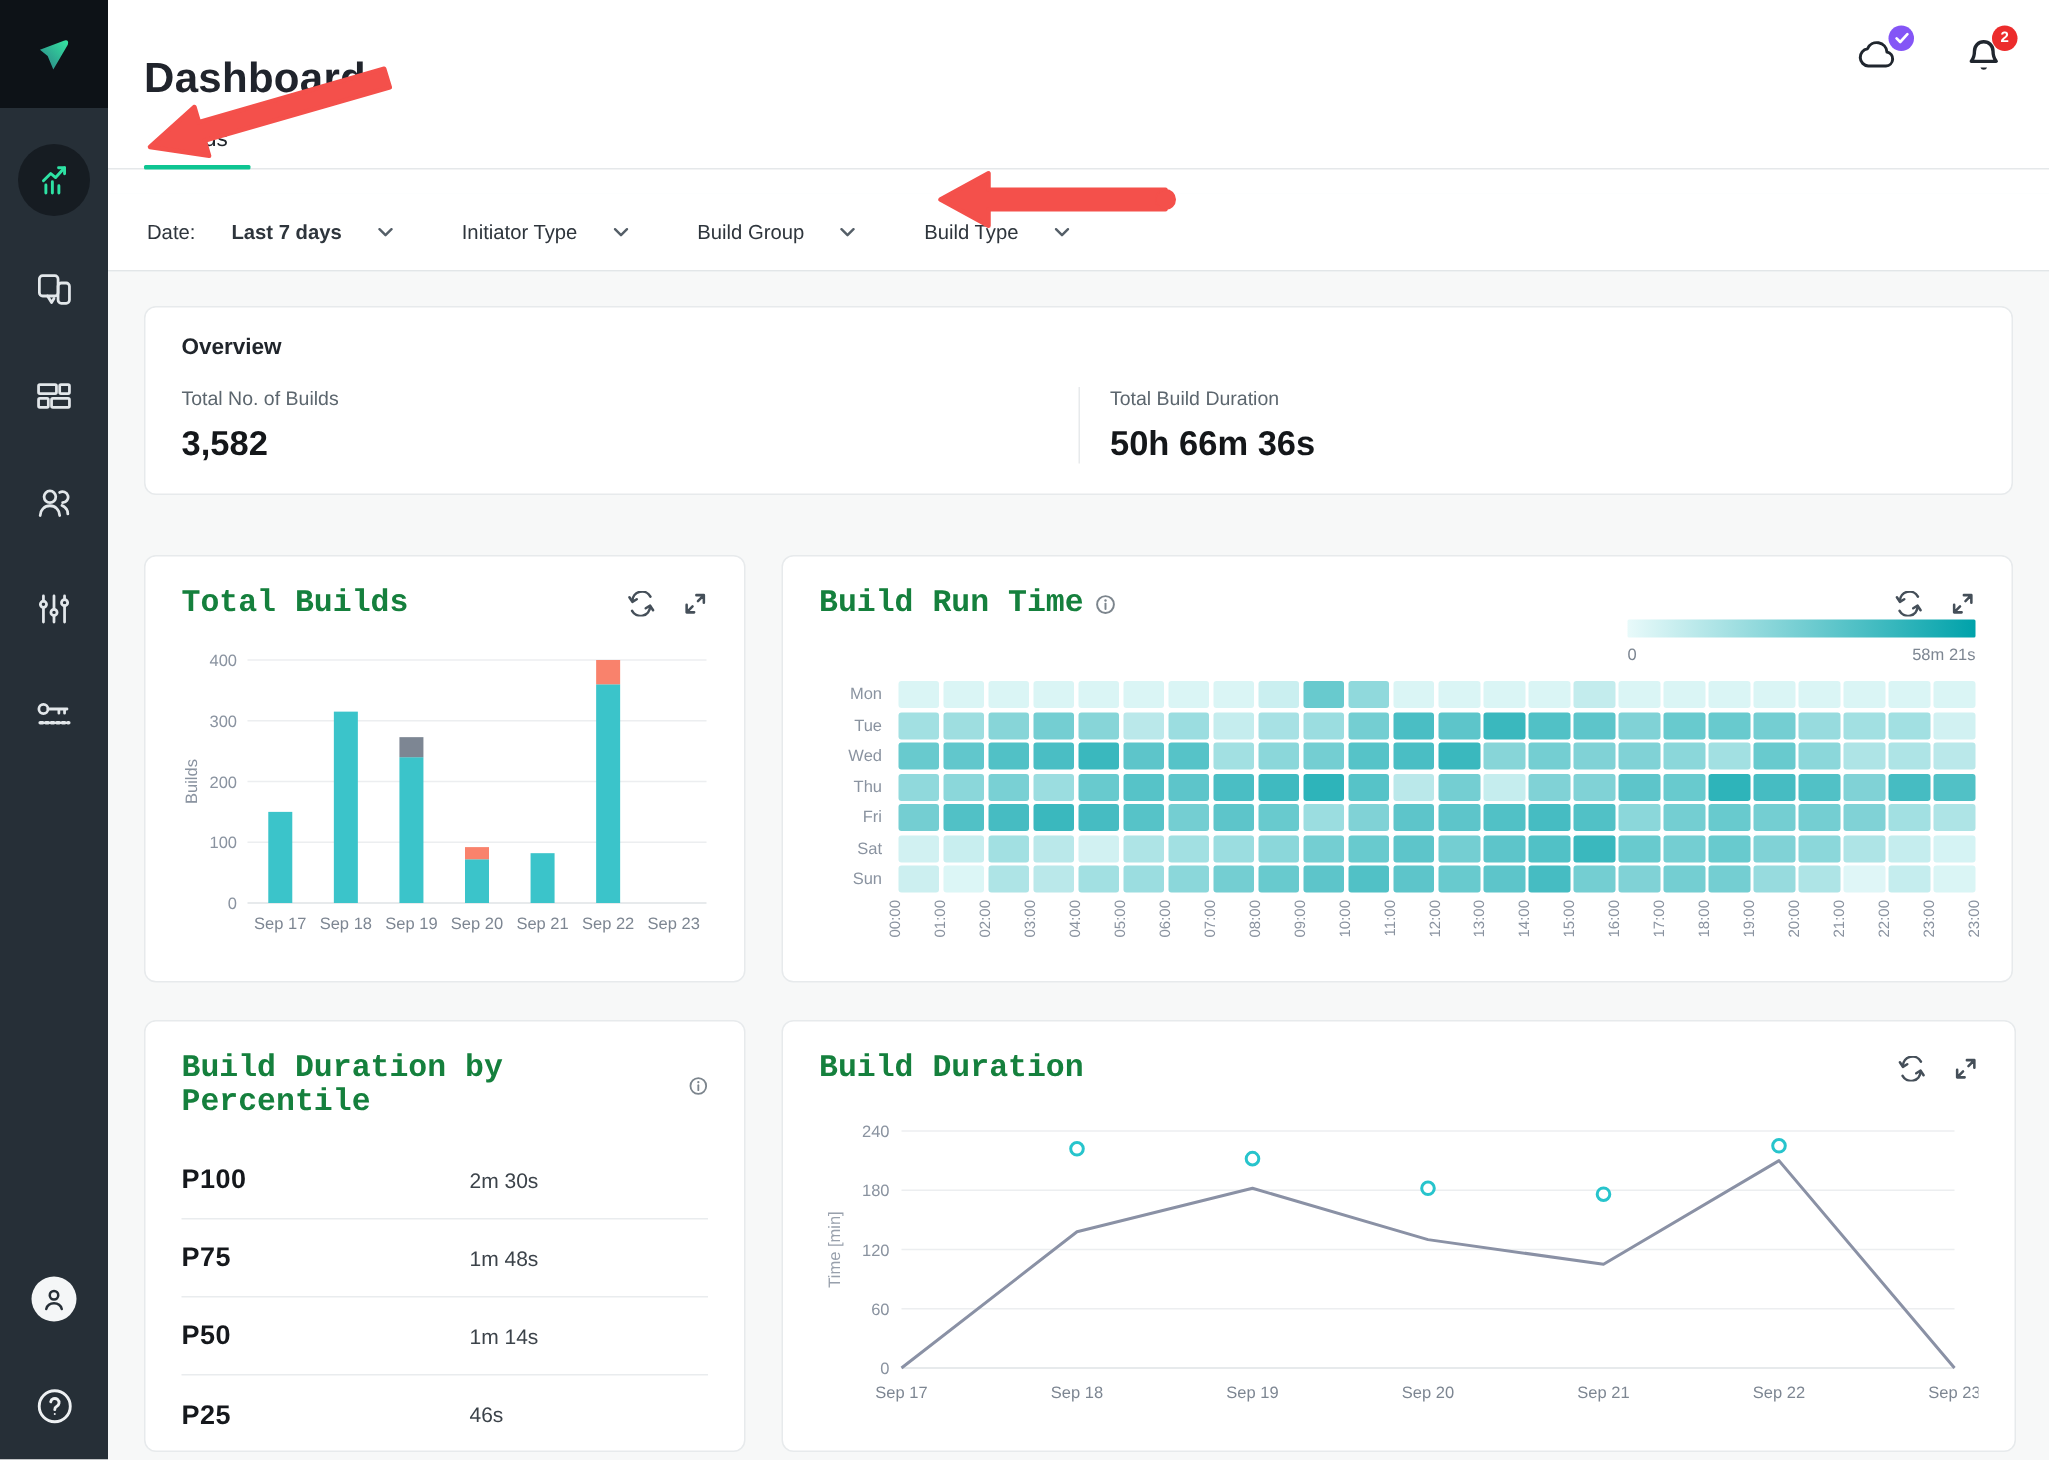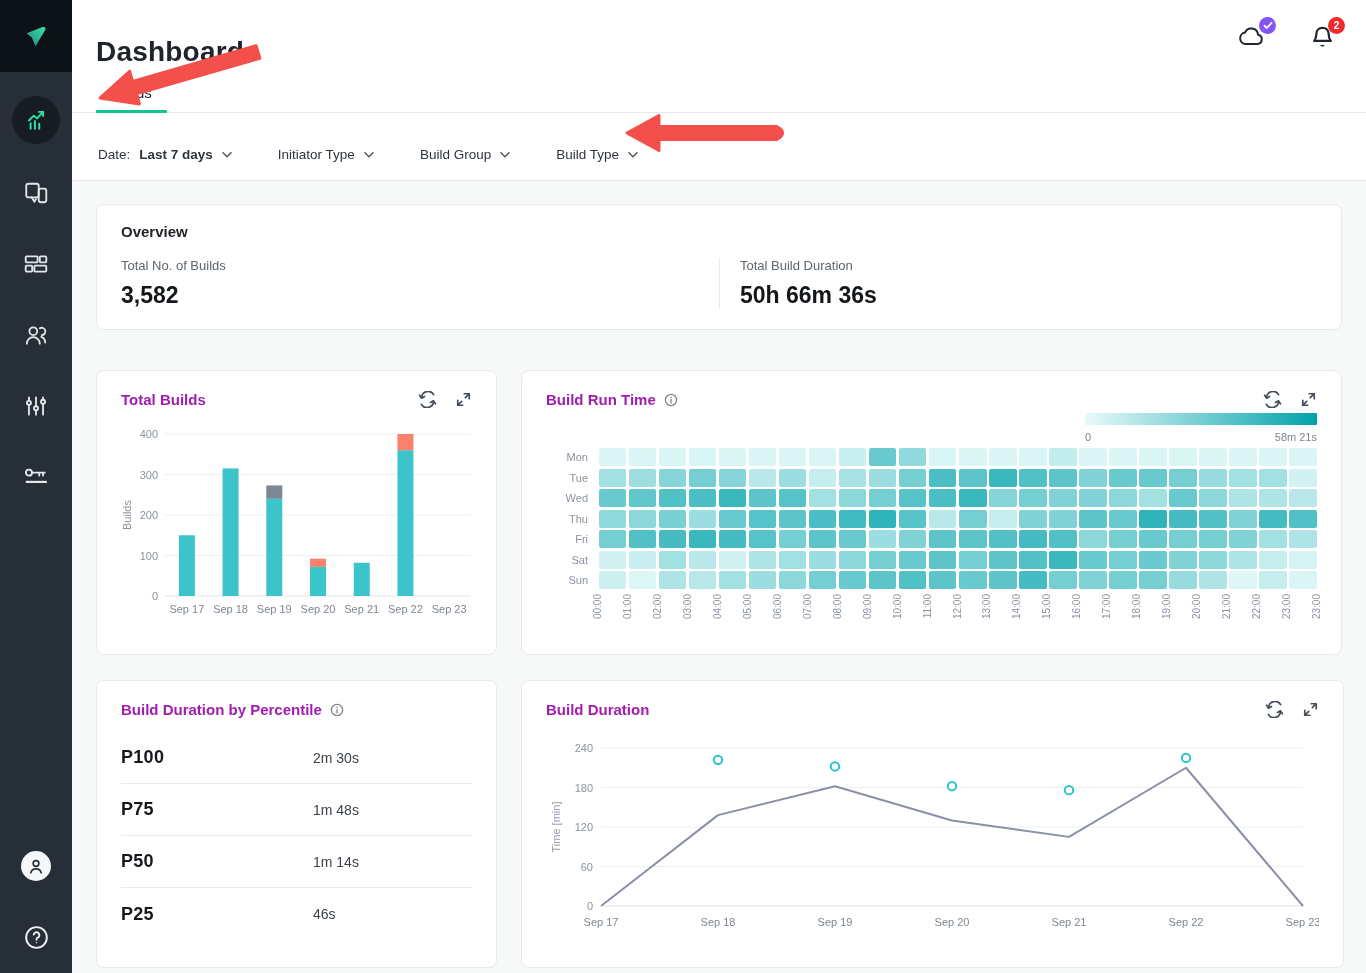--- a/index.html
+++ b/index.html
@@ -28,21 +28,21 @@
   .topbar-icons { position:absolute; top:24px; right:30px; display:flex; gap:42px; }
   .top-icon { position:relative; cursor:pointer; }
   .badge { position:absolute; top:-7px; right:-9px; width:17px; height:17px; border-radius:50%; display:flex; align-items:center; justify-content:center; font-size:10px; font-weight:700; color:#fff; }
   .badge-purple { background:#8455f6; }
   .badge-red { background:#ec2c2c; }
   .tabs { margin-top:16px; display:flex; border-bottom:1px solid #e5e8ea; margin-left:-24px; margin-right:-24px; padding:0 24px; }
   .tab { padding:0 15px 11px; font-size:15px; color:#22272d; position:relative; cursor:pointer; }
   .tab.active::after { content:""; position:absolute; left:0; right:0; bottom:-1px; height:3px; background:#0ec592; border-radius:1px; }
 
   .filterbar { background:#fff; height:52px; display:flex; align-items:center; padding:0 26px; gap:46px; border-bottom:1px solid #e2e6e8; }
-  .filter-item { display:flex; align-items:center; gap:9px; font-size:13.5px; color:#2e353c; cursor:pointer; }
+  .filter-item { display:flex; align-items:center; gap:24px; font-size:13.5px; color:#2e353c; cursor:pointer; }
   .filter-label { font-weight:400; }
   .filter-value { font-weight:700; }
 
   
   .content { flex:1; padding:23px 24px; overflow:hidden; }
   .card { background:#fff; border:1px solid #e7eaec; border-radius:8px; }
   .overview-card { padding:18px 24px 20px; margin-bottom:40px; }
   .ov-title { font-size:15px; font-weight:700; color:#20252b; margin-bottom:18px; }
   .ov-metrics { display:flex; }
   .ov-metric-1 { width:50%; }
@@ -50,21 +50,21 @@
   .ov-label { font-size:13px; color:#5c666e; margin-bottom:9px; }
   .ov-value { font-size:23px; font-weight:700; color:#14171a; }
 
   .row { display:flex; gap:24px; }
   .row-1 { margin-bottom:25px; }
   .card-sm { width:401px; flex-shrink:0; height:285px; position:relative; }
   .card-lg { flex:1; height:285px; position:relative; }
   .row-2 .card-sm, .row-2 .card-lg { height:288px; }
 
   .card-head { display:flex; align-items:center; padding:20px 24px 0; }
-  .card-title { font-size:15px; font-weight:700; color:#a21caf; display:flex; align-items:center; gap:8px; }
+  .card-title { font-size:21px; font-weight:700; color:#15803d; display:flex; align-items:center; gap:8px;font-family:Liberation Mono, monospace; }
   .card-actions { margin-left:auto; display:flex; gap:18px; align-items:center; }
   .icon-btn { cursor:pointer; display:flex; }
 
   .bar-legend { display:flex; justify-content:flex-end; align-items:center; gap:18px; padding:7px 22px 0; font-size:12px; color:#6a7078; }
   .legend-item { display:flex; align-items:center; cursor:pointer; }
   .legend-swatch { width:11px; height:11px; margin-right:6px; display:inline-block; border-radius:1px; }
 
   .chart-area { display:block; }
   #bar-svg { margin:2px 24px 0; }
 

